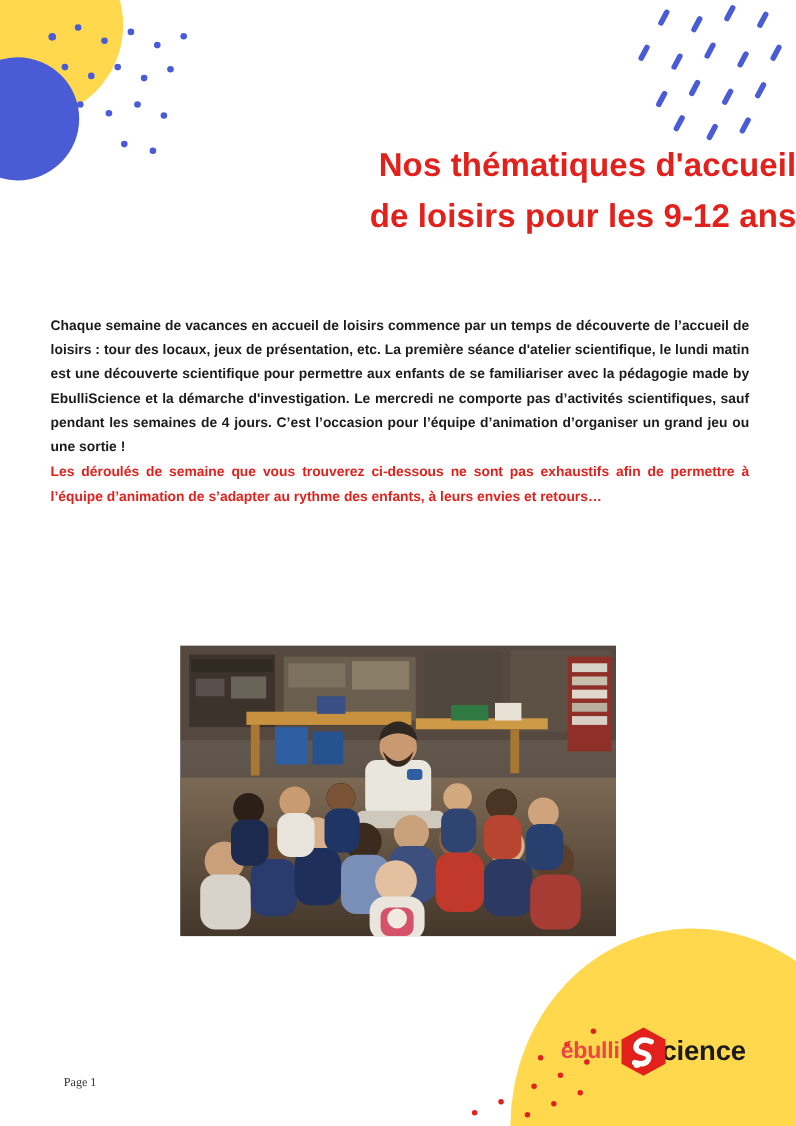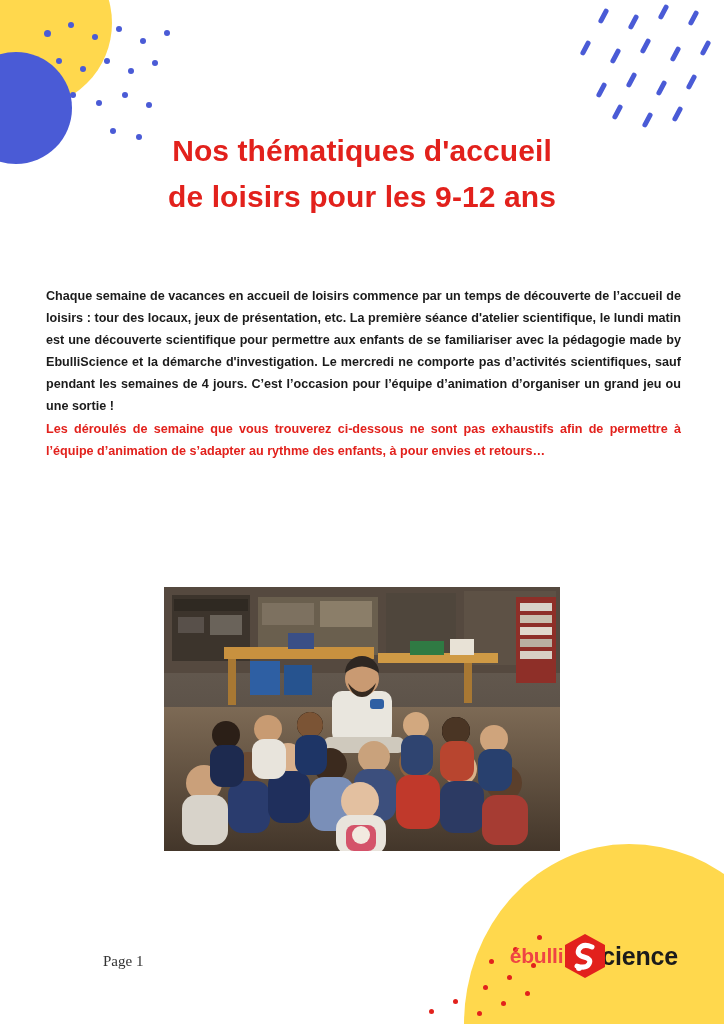--- a/index.html
+++ b/index.html
@@ -41,21 +41,21 @@
   }
 
   .dots-tl, .dots-tr, .dots-br { position: absolute; }
   .dot { position: absolute; border-radius: 50%; }
   .dash { position: absolute; border-radius: 3px; transform: rotate(28deg); }
 
   
   .title-block {
     position: absolute;
     left: 0; right: 0; top: 128px;
-    text-align: center;
+    text-align: right;
   }
   .title-line {
     color: #E2211C;
     font-size: 30px;
     font-weight: bold;
     line-height: 1.52;
     letter-spacing: 0.1px;
   }
 
   
@@ -86,25 +86,24 @@
     height: 264px;
     overflow: hidden;
     background: #3a3028;
   }
   .photo-svg { display: block; width: 100%; height: 100%; }
 
   
   .page-num {
     position: absolute;
     left: 58px;
-    bottom: 54px;
-    font-size: 15px;
+    bottom: 34px;
+    font-size: 11px;
     color: #333;
     font-family: "Liberation Serif", serif;
-    margin-left: 45px;
   }
 
   .logo {
     position: absolute;
     right: 46px;
     bottom: 46px;
     display: flex;
     align-items: center;
     height: 44px;
   }
@@ -187,21 +186,21 @@
   <span class="dot" style="right:120px;bottom:10px;width:5px;height:5px;background:#E2211C;"></span>
 </div>
 
 <div class="title-block">
   <div class="title-line">Nos thématiques d'accueil</div>
   <div class="title-line">de loisirs pour les 9-12 ans</div>
 </div>
 
 <div class="body-block">
   <p class="para">Chaque semaine de vacances en accueil de loisirs commence par un temps de découverte de l’accueil de loisirs : tour des locaux, jeux de présentation, etc. La première séance d'atelier scientifique, le lundi matin est une  découverte scientifique pour permettre aux enfants de se familiariser avec la pédagogie made by EbulliScience et la démarche d'investigation. Le mercredi ne comporte pas d’activités scientifiques, sauf pendant les semaines de 4 jours. C’est l’occasion pour l’équipe d’animation d’organiser un grand jeu ou une sortie !</p>
-  <p class="para red">Les déroulés de semaine que vous trouverez ci-dessous ne sont pas exhaustifs afin de permettre à l’équipe d’animation de s’adapter au rythme des enfants, à pour envies et retours…</p>
+  <p class="para red">Les déroulés de semaine que vous trouverez ci-dessous ne sont pas exhaustifs afin de permettre à l’équipe d’animation de s’adapter au rythme des enfants, à leurs envies et retours…</p>
 </div>
 
 <div class="photo-wrap">
   <svg class="photo-svg" viewBox="0 0 396 264" preserveAspectRatio="none">
     <defs>
       <linearGradient id="wall" x1="0" y1="0" x2="0" y2="1">
         <stop offset="0%" stop-color="#6d6257"></stop>
         <stop offset="100%" stop-color="#4a4139"></stop>
       </linearGradient>
       <linearGradient id="floorg" x1="0" y1="0" x2="0" y2="1">

